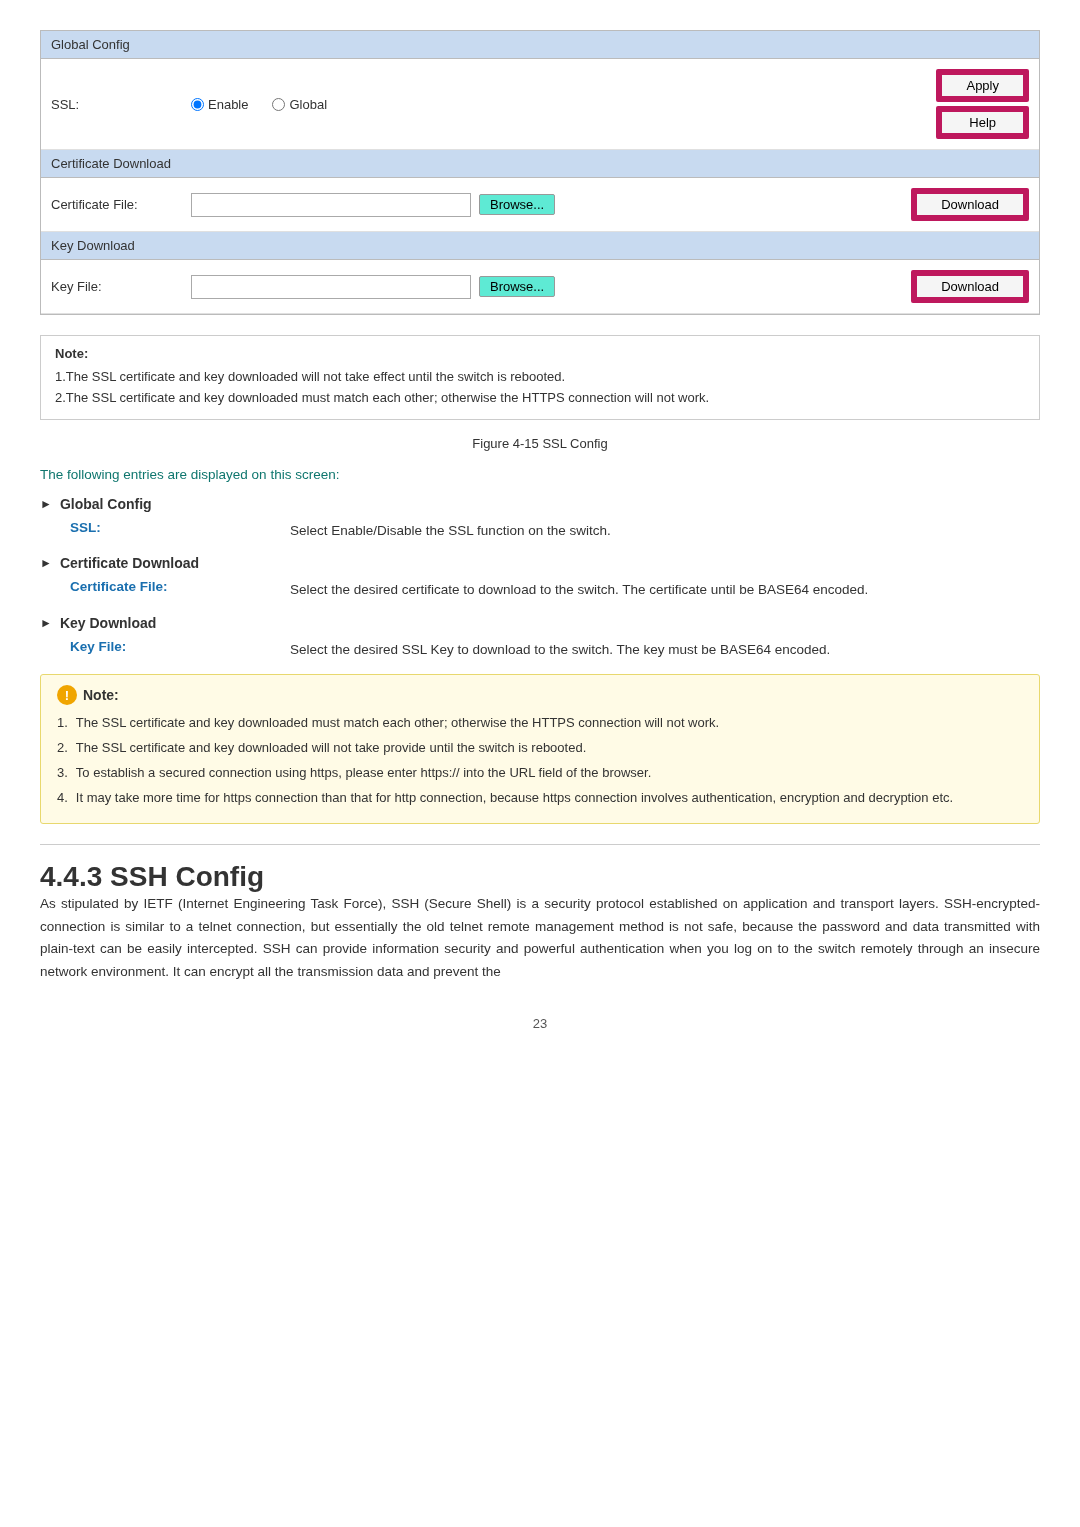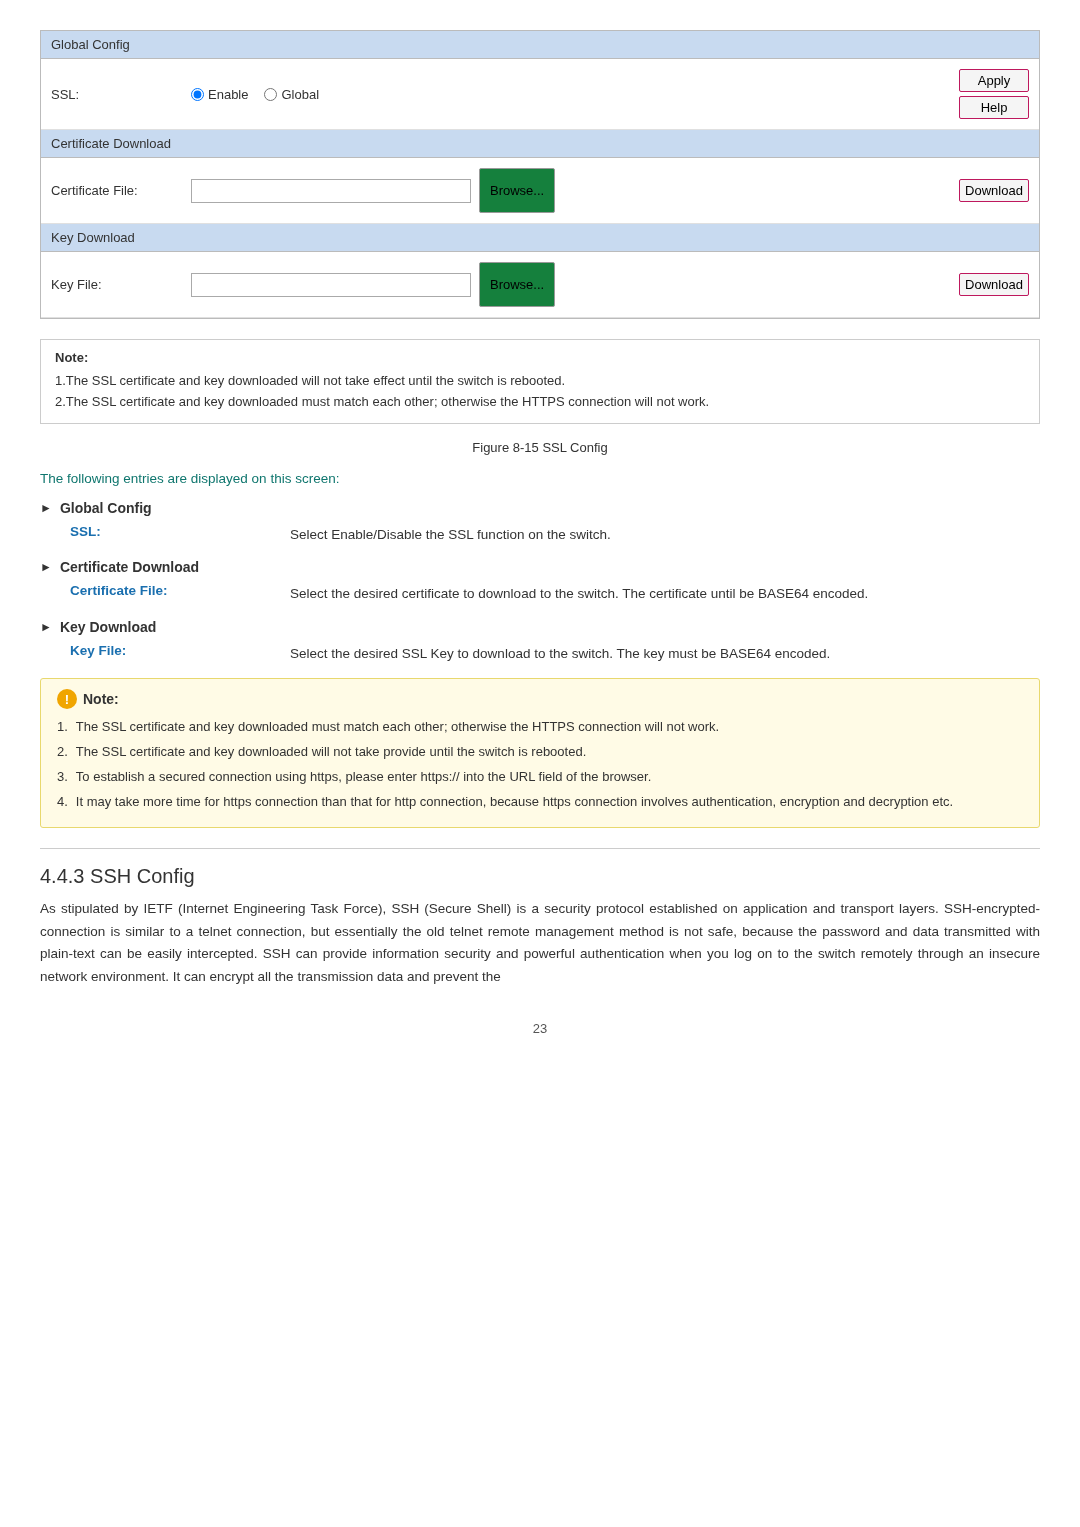--- a/index.html
+++ b/index.html
@@ -46,56 +46,56 @@
       align-items: center;
       gap: 8px;
     }
     .config-actions {
       display: flex;
       flex-direction: column;
       gap: 4px;
       margin-left: 10px;
     }
     .btn {
-      padding: 3px 5px;
-      font-size: 13px;
-      border: 1px solid #be185d;
+      padding: 3px 24px;
+      font-size: 13px;
+      border: 6px solid #be185d;
       background: #f5f5f5;
       cursor: pointer;
       min-width: 70px;
       text-align: center;
       border-radius: 2px;
     }
 
     
     .radio-group {
       display: flex;
       align-items: center;
-      gap: 16px;
+      gap: 24px;
     }
     .radio-item {
       display: flex;
       align-items: center;
       gap: 4px;
       font-size: 13px;
     }
 
     
     .file-input {
       border: 1px solid #aaa;
       padding: 2px 4px;
       font-size: 13px;
       width: 280px;
       height: 24px;
     }
     .browse-btn {
-      padding: 14px 10px;
+      padding: 2px 10px;
       font-size: 13px;
       border: 1px solid #999;
-      background: #15803d;
+      background: #5eead4;
       cursor: pointer;
       border-radius: 2px;
     }
 
     
     .note-box {
       border: 1px solid #ccc;
       padding: 10px 14px;
       margin-bottom: 16px;
       background: #fff;
@@ -205,23 +205,22 @@
     .warn-note-list li .num {
       flex-shrink: 0;
     }
 
     
     .section-divider {
       border-top: 1px solid #ccc;
       margin: 20px 0 16px 0;
     }
     .ssh-heading {
-      font-size: 20px;
-      font-weight: normal;
-      margin-bottom: 10px;
+      font-size: 28px;
+      font-weight: bold;
     }
     .ssh-body {
       font-size: 13.5px;
       line-height: 1.7;
       text-align: justify;
     }
 
     
     .page-number {
       text-align: center;
@@ -293,21 +292,21 @@
   </div>
 
 </div>
 
 <div class="note-box">
   <div class="note-title">Note:</div>
   <p>1.The SSL certificate and key downloaded will not take effect until the switch is rebooted.</p>
   <p>2.The SSL certificate and key downloaded must match each other; otherwise the HTTPS connection will not work.</p>
 </div>
 
-<div class="figure-caption">Figure 8-15 SSL Config</div>
+<div class="figure-caption">Figure 4-15 SSL Config</div>
 
 <p class="entries-intro">The following entries are displayed on this screen:</p>
 
 <div class="entry-section">
   <div class="entry-section-header">
     <span class="arrow-icon">►</span>
     <span class="entry-section-title">Global Config</span>
   </div>
   <div class="entry-row">
     <div class="entry-term">SSL:</div>

